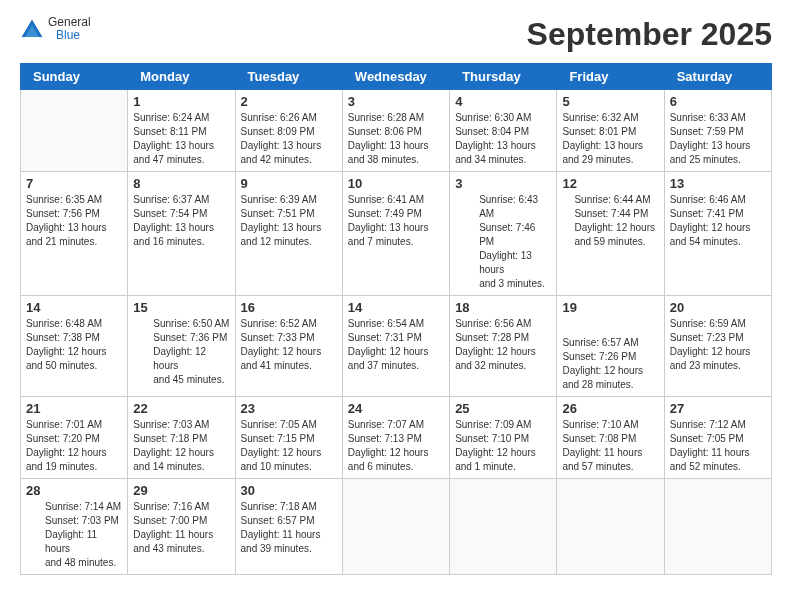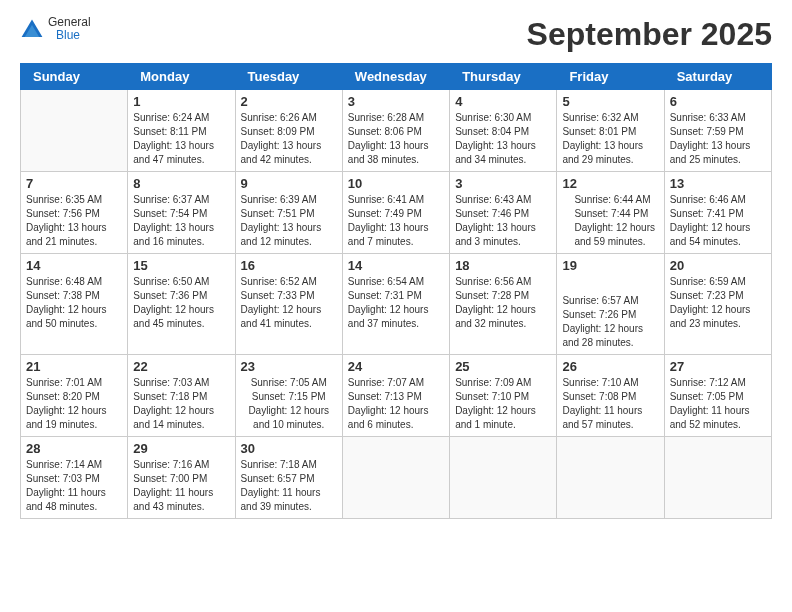--- a/index.html
+++ b/index.html
@@ -192,21 +192,21 @@
           </td>
           <td>
             <span class="day-num">10</span>
             <div class="day-info" style="white-space: pre-line;">Sunrise: 6:41 AM
 Sunset: 7:49 PM
 Daylight: 13 hours
 and 7 minutes.</div>
           </td>
           <td>
             <span class="day-num">3</span>
-            <div class="day-info" style="white-space: pre-line;">Sunrise: 6:43 AM
+            <div class="day-info" style="white-space: pre-line; margin-left: 24px;">Sunrise: 6:43 AM
 Sunset: 7:46 PM
 Daylight: 13 hours
 and 3 minutes.</div>
           </td>
           <td>
             <span class="day-num">12</span>
             <div class="day-info" style="white-space: pre-line; margin-left: 12px;">Sunrise: 6:44 AM
 Sunset: 7:44 PM
 Daylight: 12 hours
 and 59 minutes.</div>
@@ -222,21 +222,21 @@
         <tr>
           <td>
             <span class="day-num">14</span>
             <div class="day-info" style="white-space: pre-line;">Sunrise: 6:48 AM
 Sunset: 7:38 PM
 Daylight: 12 hours
 and 50 minutes.</div>
           </td>
           <td>
             <span class="day-num">15</span>
-            <div class="day-info" style="white-space: pre-line;">Sunrise: 6:50 AM
+            <div class="day-info" style="white-space: pre-line; margin-left: 20px;">Sunrise: 6:50 AM
 Sunset: 7:36 PM
 Daylight: 12 hours
 and 45 minutes.</div>
           </td>
           <td>
             <span class="day-num">16</span>
             <div class="day-info" style="white-space: pre-line;">Sunrise: 6:52 AM
 Sunset: 7:33 PM
 Daylight: 12 hours
 and 41 minutes.</div>
@@ -267,34 +267,34 @@
             <div class="day-info" style="white-space: pre-line;">Sunrise: 6:59 AM
 Sunset: 7:23 PM
 Daylight: 12 hours
 and 23 minutes.</div>
           </td>
         </tr>
         <tr>
           <td>
             <span class="day-num">21</span>
             <div class="day-info" style="white-space: pre-line;">Sunrise: 7:01 AM
-Sunset: 8:20 PM
+Sunset: 7:20 PM
 Daylight: 12 hours
 and 19 minutes.</div>
           </td>
           <td>
             <span class="day-num">22</span>
             <div class="day-info" style="white-space: pre-line;">Sunrise: 7:03 AM
 Sunset: 7:18 PM
 Daylight: 12 hours
 and 14 minutes.</div>
           </td>
           <td>
             <span class="day-num">23</span>
-            <div class="day-info" style="white-space: pre-line; text-align: center;">Sunrise: 7:05 AM
+            <div class="day-info" style="white-space: pre-line;">Sunrise: 7:05 AM
 Sunset: 7:15 PM
 Daylight: 12 hours
 and 10 minutes.</div>
           </td>
           <td>
             <span class="day-num">24</span>
             <div class="day-info" style="white-space: pre-line;">Sunrise: 7:07 AM
 Sunset: 7:13 PM
 Daylight: 12 hours
 and 6 minutes.</div>
@@ -317,21 +317,21 @@
             <span class="day-num">27</span>
             <div class="day-info" style="white-space: pre-line;">Sunrise: 7:12 AM
 Sunset: 7:05 PM
 Daylight: 11 hours
 and 52 minutes.</div>
           </td>
         </tr>
         <tr class="last-row">
           <td>
             <span class="day-num">28</span>
-            <div class="day-info" style="white-space: pre-line;">Sunrise: 7:14 AM
+            <div class="day-info" style="white-space: pre-line; margin-left: 19px;">Sunrise: 7:14 AM
 Sunset: 7:03 PM
 Daylight: 11 hours
 and 48 minutes.</div>
           </td>
           <td>
             <span class="day-num">29</span>
             <div class="day-info" style="white-space: pre-line;">Sunrise: 7:16 AM
 Sunset: 7:00 PM
 Daylight: 11 hours
 and 43 minutes.</div>

